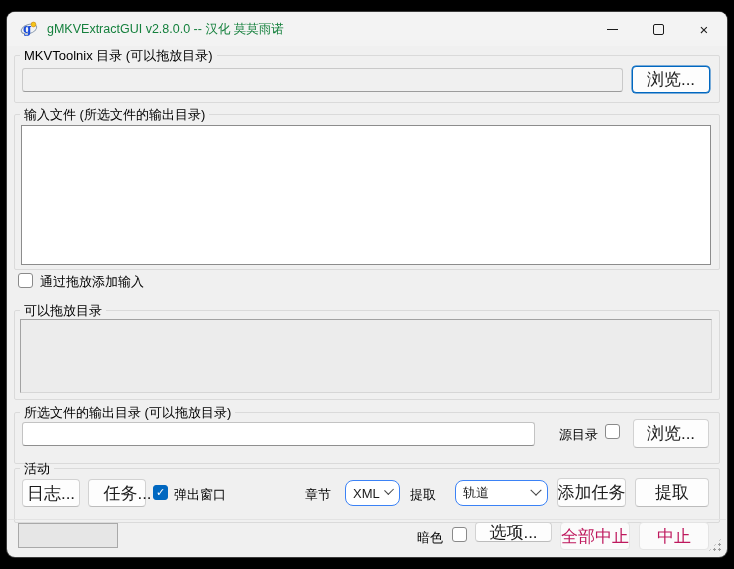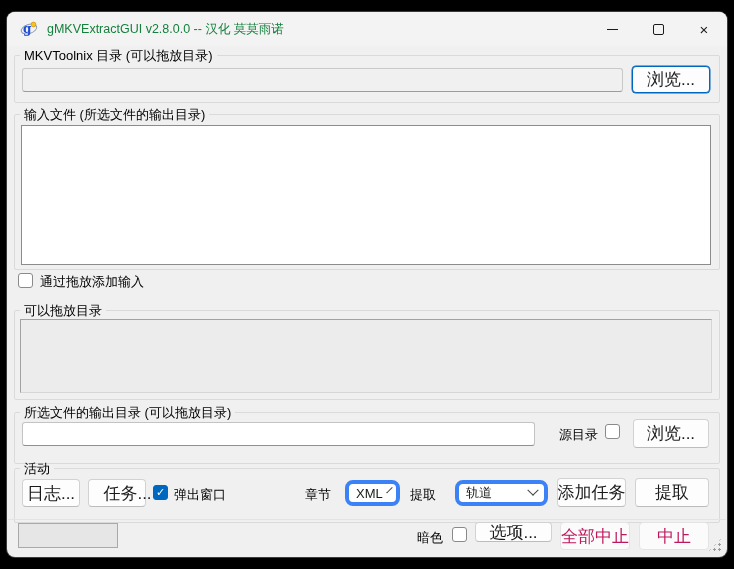--- a/index.html
+++ b/index.html
@@ -29,21 +29,21 @@
   .btn{display:flex;align-items:center;justify-content:center;background:#fdfdfd;
     border:1px solid #d2d2d2;border-bottom-color:#bcbcbc;border-radius:4px;font-size:17px;color:#1a1a1a;
     box-sizing:border-box;cursor:default;white-space:nowrap;}
   .btn.default{border:1px solid #0067c0;box-shadow:0 0 0 0.5px #0067c0;}
   .btn.disabled{background:#fbfbfb;border-color:#e4e4e4;color:#be185d;}
   .checkbox{width:15px;height:15px;background:#fff;border:1px solid #8a8a8a;border-radius:3px;
     box-sizing:border-box;display:flex;align-items:center;justify-content:center;}
   .checkbox.checked{background:#0067c0;border-color:#0067c0;color:#fff;font-size:11px;line-height:1;}
   .lbl{font-size:13px;color:#000;white-space:nowrap;}
   .combo{display:flex;align-items:center;justify-content:space-between;background:#fff;
-    border:4px solid #3b82f6;border-radius:8px;font-size:13px;color:#1a1a1a;padding:0 7px;box-sizing:border-box;}
+    border:1px solid #3b82f6;border-radius:8px;font-size:13px;color:#1a1a1a;padding:0 7px;box-sizing:border-box;}
   .chevron{width:7px;height:7px;border-right:1.4px solid #454545;border-bottom:1.4px solid #454545;
     transform:rotate(45deg) translate(-2px,-2px);margin-left:6px;}
   
   .status-sep{position:absolute;left:1px;right:1px;top:507px;height:1px;background:#e3e3e3;z-index:2;}
   .progressbar{background:#e6e6e6;border:1px solid #a9a9a9;box-sizing:border-box;}
   .grip{position:absolute;right:5px;bottom:5px;width:14px;height:14px;z-index:3;
     background-image:radial-gradient(circle,#9a9a9a 1px,transparent 1.2px);
     background-size:5px 5px;background-position:bottom right;
     clip-path:polygon(100% 0,100% 100%,0 100%);}
 </style>

